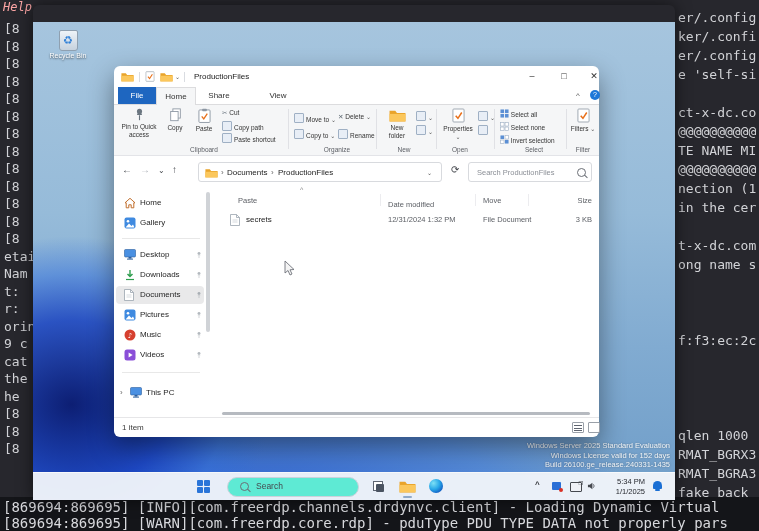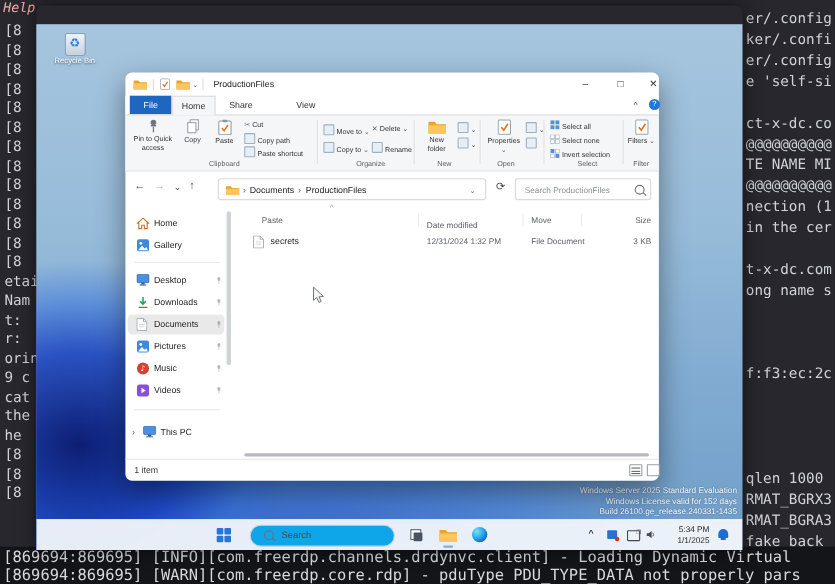--- a/index.html
+++ b/index.html
@@ -29,21 +29,21 @@
   #rbin{left:8px;top:8px;width:54px;text-align:center;}
   #rbin-icon{display:inline-block;width:17px;height:19px;background:linear-gradient(#eef3f8,#c6d2de);
     border:1px solid #8fa0b0;border-radius:2px 2px 3px 3px;color:#2f7fd6;font-size:11px;line-height:18px;}
   #rbin-label{margin-top:1px;color:#fff;font-size:7px;text-shadow:0 1px 2px rgba(0,0,0,.65);}
   #watermark{right:5px;top:419px;text-align:right;color:rgba(255,255,255,.92);font-size:7.5px;line-height:9.5px;
     font-family:"Liberation Sans",sans-serif;text-shadow:0 0 2px rgba(0,0,0,.35);}
   
   #taskbar{left:0;bottom:0;width:642px;height:27px;background:rgba(242,245,250,.95);border-top:1px solid rgba(255,255,255,.65);}
   #tb-start{left:164px;top:7px;width:13px;height:13px;display:grid;grid-template-columns:6px 6px;grid-gap:1px;}
   #tb-start span{width:6px;height:6px;background:#2a74d8;border-radius:1px;}
-  #tb-search{left:194px;top:4px;width:130px;height:18px;background:#0ea5e9;border:1px solid #ccd2dc;border-radius:10px;}
+  #tb-search{left:194px;top:4px;width:130px;height:18px;background:#5eead4;border:1px solid #ccd2dc;border-radius:10px;}
   #tb-search .mag{left:12px;top:4px;}
   #tb-search-label{left:28px;top:3px;font-size:8.5px;color:#45494f;}
   #tb-taskview{left:340px;top:8px;width:11px;height:11px;}
   #tb-taskview .b1{left:0;top:0;width:8px;height:8px;background:#fff;border:1px solid #5f6673;}
   #tb-taskview .b2{left:3px;top:3px;width:8px;height:8px;background:#4a5361;border-radius:1px;}
   #tb-explorer{left:366px;top:6px;width:17px;height:14px;}
   #tb-explorer-ind{left:370px;top:23px;width:9px;height:2px;background:#8fa9c9;border-radius:1px;}
   #tb-edge{left:396px;top:6px;width:14px;height:14px;border-radius:50%;
     background:radial-gradient(circle at 32% 30%,#7de0f5,#28a7e8 45%,#1565c8 75%,#0c4da8);}
   .tray-txt{font-size:8px;color:#2c2f34;}

